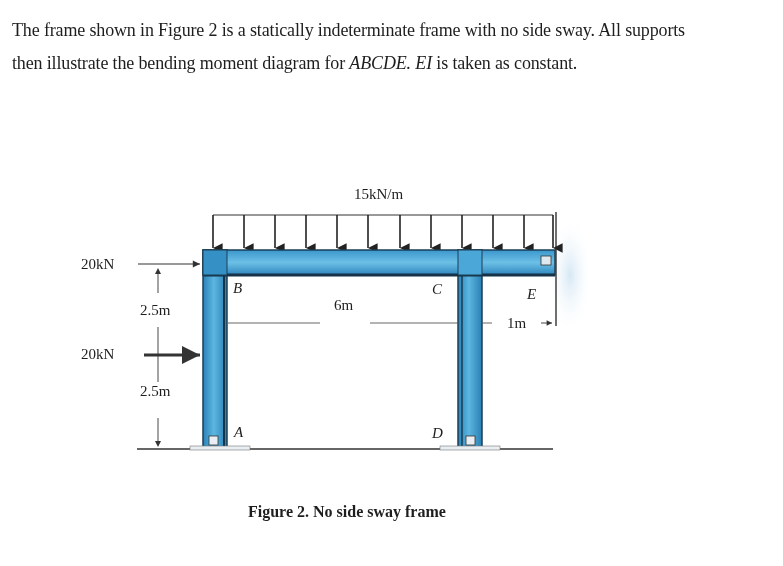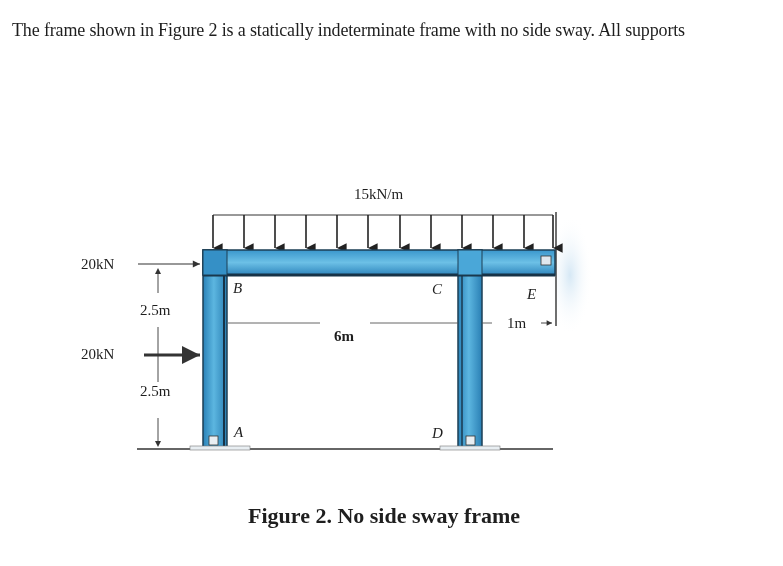--- a/index.html
+++ b/index.html
@@ -2,27 +2,28 @@
 <html><head>
 <meta charset="utf-8">
 <style>
   html, body { margin: 0; padding: 0; background: #ffffff; }
   body { width: 783px; height: 566px; position: relative; overflow: hidden; font-family: "Liberation Serif", serif; color: #1e1e1e; }
   .problem { position: absolute; left: 12px; top: 14px; width: 760px; font-size: 18px; line-height: 33px; letter-spacing: -0.15px; }
   .problem p { margin: 0; }
   .fig { position: absolute; left: 0; top: 0; width: 783px; height: 566px; }
   .lbl { position: absolute; font-size: 15px; white-space: nowrap; text-align: right; }
   .it { font-style: italic; }
-  .caption { position: absolute; left: 248px; top: 503px; font-size: 22px; font-weight: bold; }
+  .caption { position: absolute; left: 248px; top: 503px; font-size: 16px; font-weight: bold; }
 </style>
 </head>
 <body>
 
 <div class="problem">
   <p><span>The frame shown in Figure 2 is a statically indeterminate frame with no side sway. All supports</span></p>
+  <p><span>then illustrate the bending moment diagram for </span><span class="it">ABCDE.</span><span> </span><span class="it">EI</span><span> is taken as constant.</span></p>
 </div>
 
 <svg class="fig" viewBox="0 0 783 566" xmlns="http://www.w3.org/2000/svg">
   <defs>
     <linearGradient id="colGrad" x1="0" x2="1" y1="0" y2="0">
       <stop offset="0" stop-color="#2a82b8"></stop>
       <stop offset="0.45" stop-color="#5cb6e0"></stop>
       <stop offset="1" stop-color="#2a7fb4"></stop>
     </linearGradient>
     <linearGradient id="beamGrad" x1="0" x2="0" y1="0" y2="1">
@@ -112,21 +113,21 @@
     <line x1="482" y1="323" x2="492" y2="323" stroke="#555" stroke-width="0.9"></line>
     <line x1="541" y1="323" x2="552" y2="323" stroke="#333" stroke-width="0.9" marker-end="url(#arrR)"></line>
   </g>
 </svg>
 
 <div class="lbl" style="left:354px;top:186px;">15kN/m</div>
 <div class="lbl" style="left:81px;top:256px;">20kN</div>
 <div class="lbl" style="left:81px;top:346px;">20kN</div>
 <div class="lbl" style="left:140px;top:302px;">2.5m</div>
 <div class="lbl" style="left:140px;top:383px;">2.5m</div>
-<div class="lbl" style="left:334px;top:328px;font-weight:bold;">6m</div>
+<div class="lbl" style="left:334px;top:297px;">6m</div>
 <div class="lbl" style="left:507px;top:315px;">1m</div>
 <div class="lbl it" style="left:234px;top:424px;">A</div>
 <div class="lbl it" style="left:233px;top:280px;">B</div>
 <div class="lbl it" style="left:432px;top:281px;">C</div>
 <div class="lbl it" style="left:432px;top:425px;">D</div>
 <div class="lbl it" style="left:527px;top:286px;">E</div>
 
 <div class="caption">Figure 2. No side sway frame</div>
 
 </body></html>

